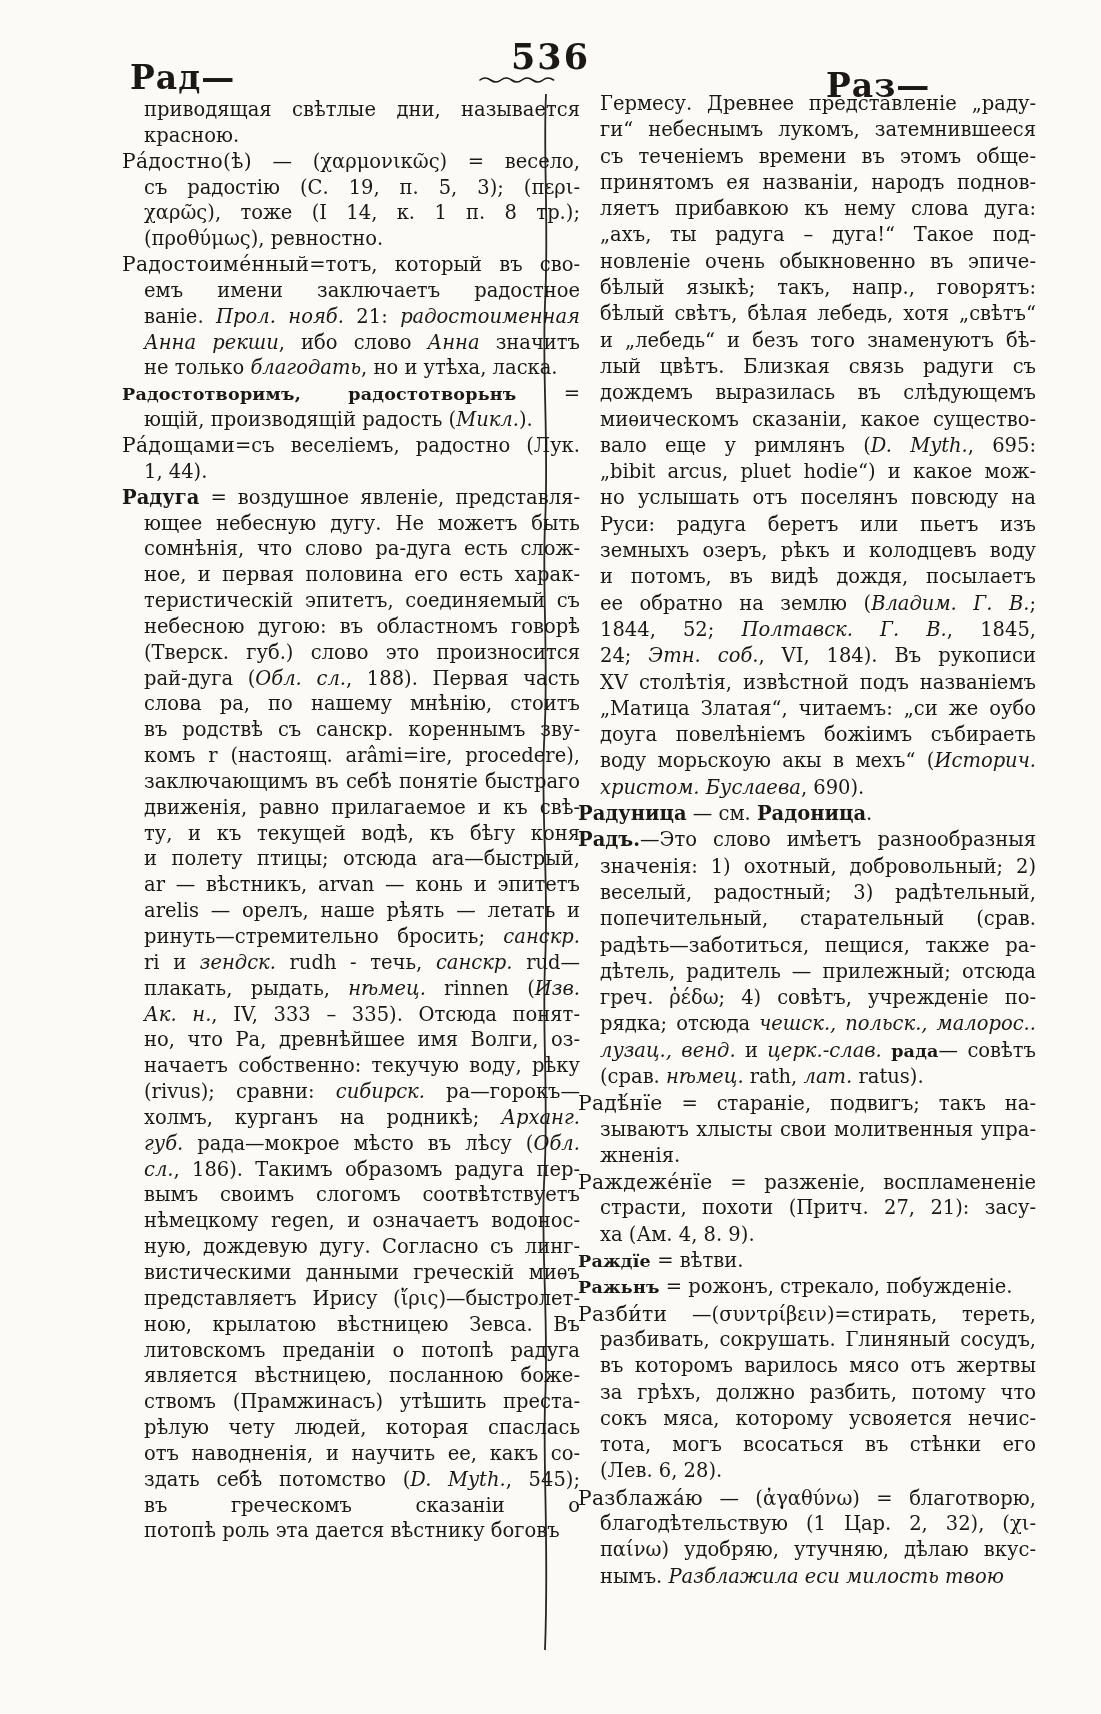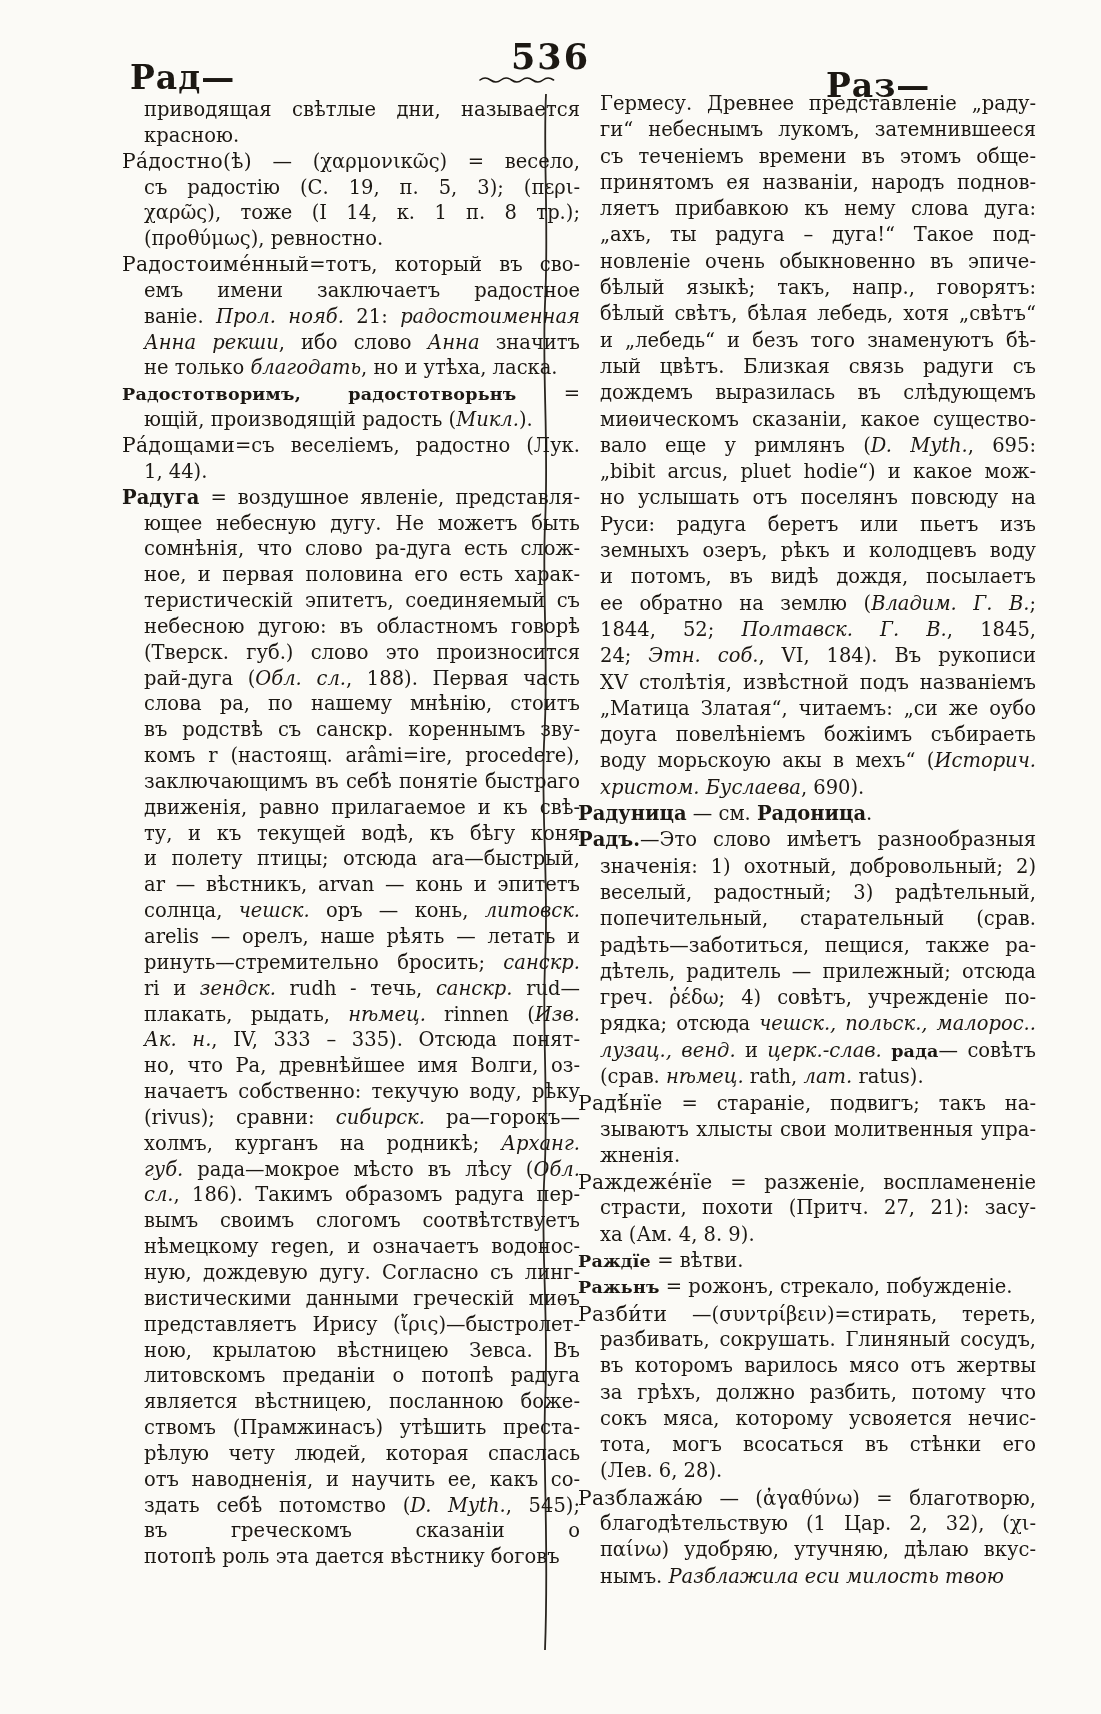--- a/index.html
+++ b/index.html
@@ -108,21 +108,20 @@
         <div class="line ind"><span>(Тверск. губ.) слово это произносится</span></div>
         <div class="line ind"><span>рай-дуга (</span><span class="i">Обл. сл.</span><span>, 188). Первая часть</span></div>
         <div class="line ind"><span>слова  ра, по нашему мнѣнію, стоитъ</span></div>
         <div class="line ind"><span>въ родствѣ съ санскр. кореннымъ зву-</span></div>
         <div class="line ind"><span>комъ r (настоящ. arâmi=ire, procedere),</span></div>
         <div class="line ind"><span>заключающимъ въ себѣ понятіе быстраго</span></div>
         <div class="line ind"><span>движенія, равно прилагаемое и къ свѣ-</span></div>
         <div class="line ind"><span>ту, и къ текущей водѣ, къ бѣгу коня</span></div>
         <div class="line ind"><span>и полету птицы; отсюда ara—быстрый,</span></div>
         <div class="line ind"><span>ar — вѣстникъ, arvan — конь и эпитетъ</span></div>
-        <div class="line ind"><span>солнца, </span><span class="i">чешск.</span><span> оръ — конь, </span><span class="i">литовск.</span></div>
         <div class="line ind"><span>arelis — орелъ, наше рѣять — летать и</span></div>
         <div class="line ind"><span>ринуть—стремительно бросить; </span><span class="i">санскр.</span></div>
         <div class="line ind"><span>ri и </span><span class="i">зендск.</span><span> rudh - течь, </span><span class="i">санскр.</span><span> rud—</span></div>
         <div class="line ind"><span>плакать, рыдать, </span><span class="i">нѣмец.</span><span> rinnen (</span><span class="i">Изв.</span></div>
         <div class="line ind"><span class="i">Ак. н.</span><span>, IV, 333 – 335). Отсюда понят-</span></div>
         <div class="line ind"><span>но, что Ра, древнѣйшее имя Волги, оз-</span></div>
         <div class="line ind"><span>начаетъ собственно: текучую воду, рѣку</span></div>
         <div class="line ind"><span>(rivus); сравни: </span><span class="i">сибирск.</span><span> ра—горокъ—</span></div>
         <div class="line ind"><span>холмъ, курганъ на родникѣ; </span><span class="i">Арханг.</span></div>
         <div class="line ind"><span class="i">губ.</span><span> рада—мокрое мѣсто въ лѣсу (</span><span class="i">Обл.</span></div>

